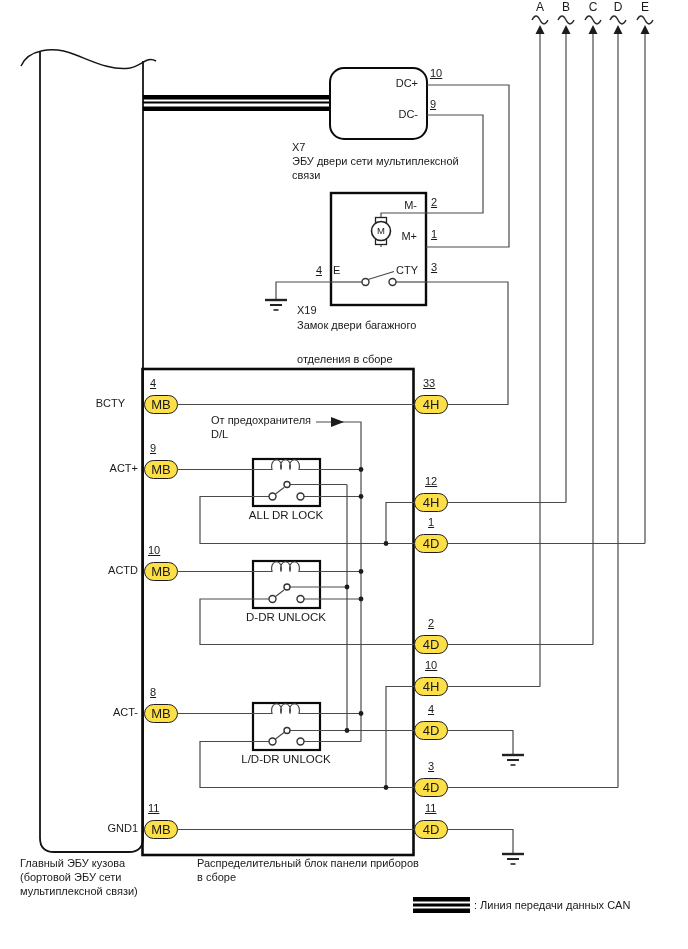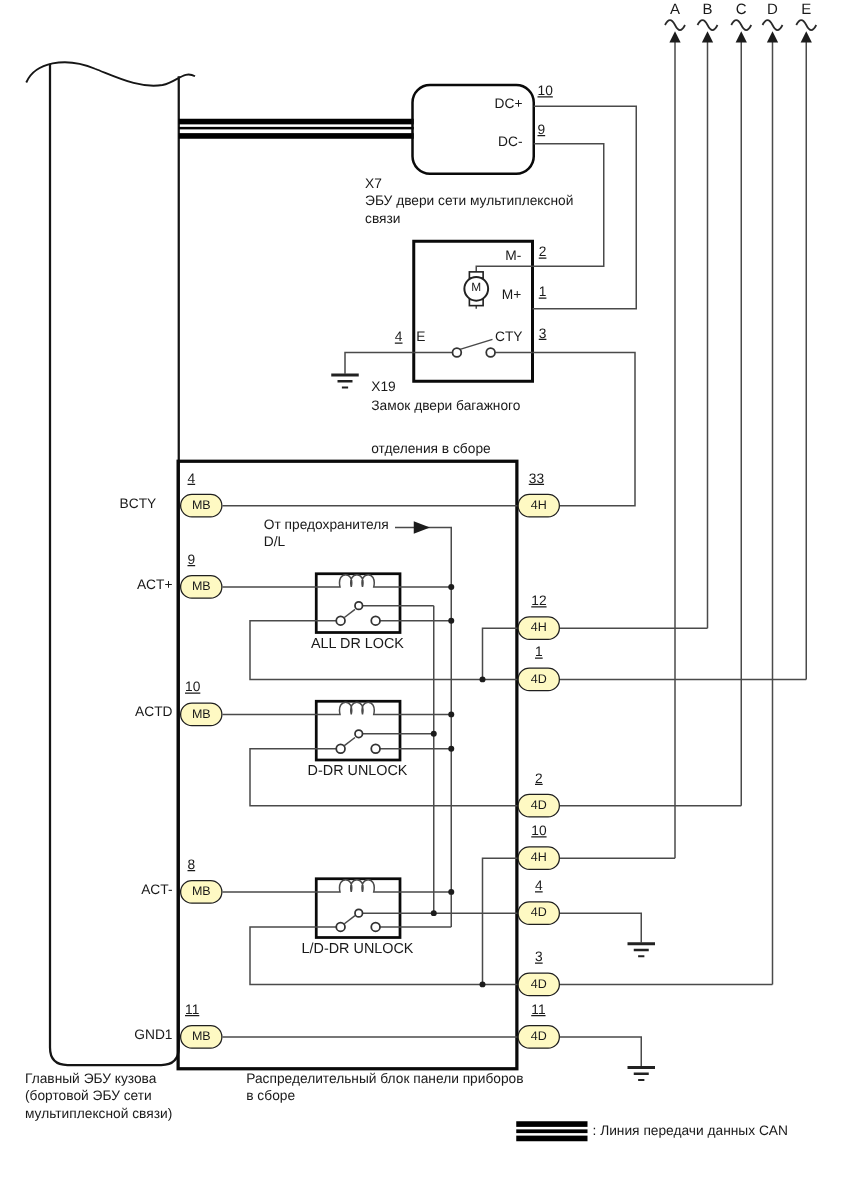--- a/index.html
+++ b/index.html
@@ -6,22 +6,22 @@
   .diagram{position:relative;width:688px;height:949px;background:#fff;overflow:hidden;
            font-family:"Liberation Sans","DejaVu Sans",sans-serif;color:#1a1a1a;}
   .diagram svg{position:absolute;left:0;top:0;}
   .lbl{position:absolute;font-size:11px;line-height:13px;white-space:nowrap;}
   .num{position:absolute;font-size:11px;line-height:12px;white-space:nowrap;text-decoration:underline;}
   .sig{position:absolute;font-size:11px;line-height:13px;width:42px;text-align:right;}
   .r{text-align:right;}
   .c{text-align:center;}
   .big{font-size:12px;}
   .pin{position:absolute;width:34px;height:19px;border:1.6px solid #1f1f1f;border-radius:10px;
-       background:#fef9c3;display:flex;align-items:center;justify-content:center;
-       font-size:10px;line-height:10px;box-sizing:border-box;}
+       background:#fde047;display:flex;align-items:center;justify-content:center;
+       font-size:13px;line-height:10px;box-sizing:border-box;}
   .relay-name{position:absolute;font-size:11.5px;line-height:13px;text-align:center;width:106px;}
   .motor-m{position:absolute;font-size:9.5px;line-height:10px;width:14px;text-align:center;}
 </style>
 </head>
 <body>
 
 <div class="diagram">
 
   <svg width="688" height="949" viewBox="0 0 688 949">
 

